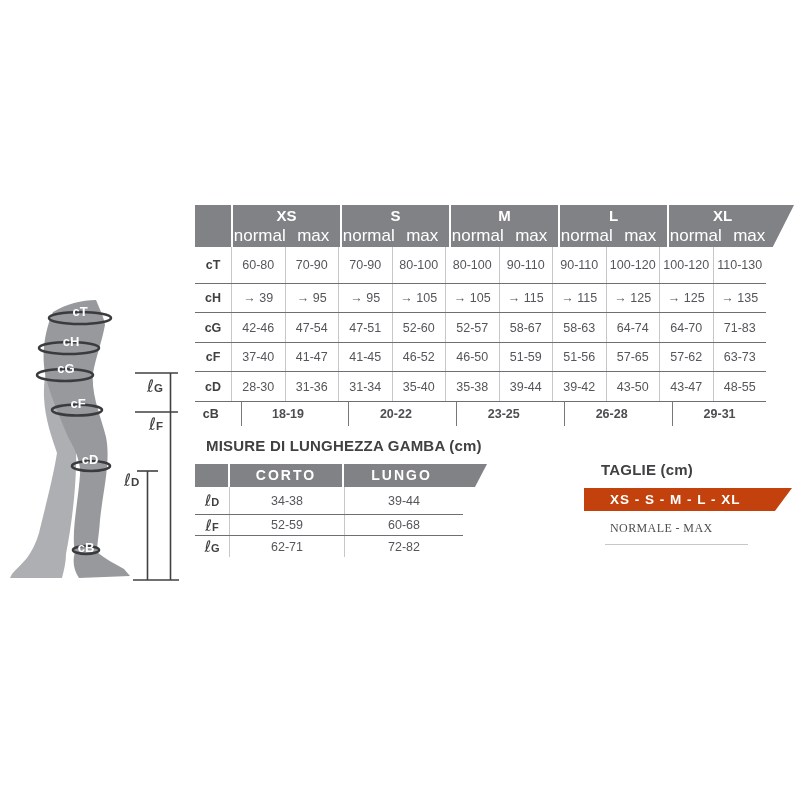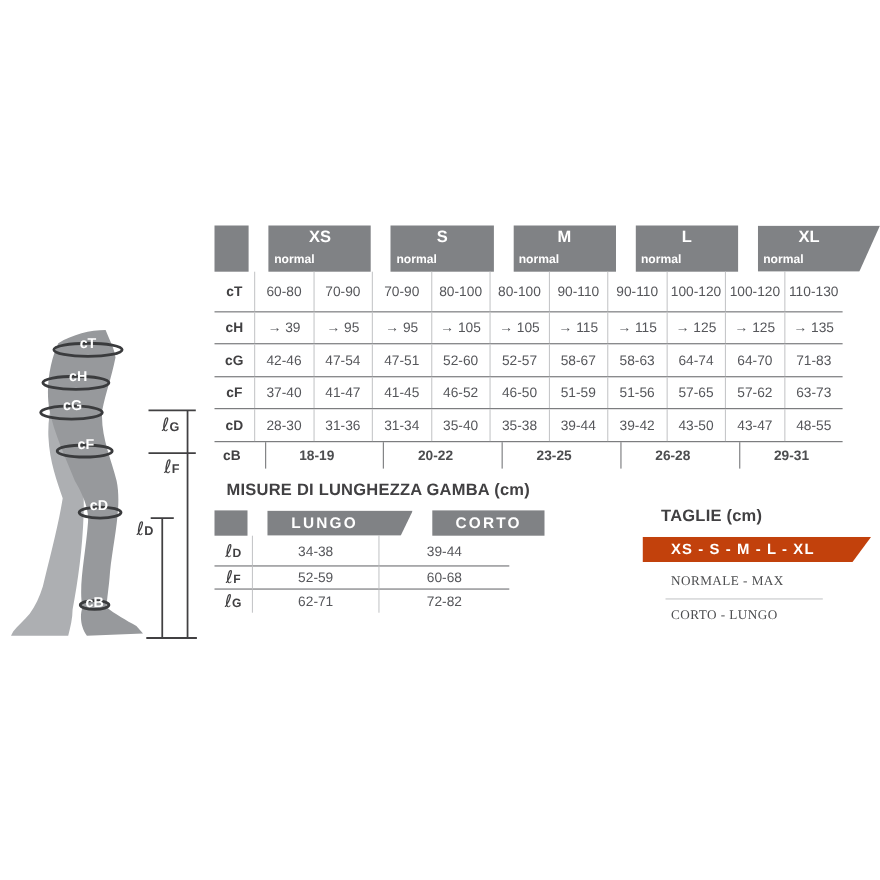--- a/index.html
+++ b/index.html
@@ -10,27 +10,27 @@
   }
   .abs{position:absolute;}
 
   
   .sec-title{
     font-size:15px;font-weight:bold;color:#414042;letter-spacing:.2px;
     line-height:16px;white-space:nowrap;
   }
 
   
-  .band{display:flex;gap:18px;}
+  .band{display:flex;gap:2px;}
   .band-block{background:#808285;color:#fff;box-sizing:border-box;}
   .spacer-block{width:36px;}
   .grp{width:107px;text-align:center;}
   .grp.last{width:125px;padding-right:18px;clip-path:polygon(0 0,100% 0,83% 100%,0 100%);}
   .grp .size{font-size:15px;font-weight:bold;line-height:22px;}
-  .grp .subs{display:flex;font-size:11px;font-weight:bold;line-height:18px;flex-direction:column;}
+  .grp .subs{display:flex;font-size:17px;font-weight:normal;line-height:18px;}
   .grp .subs span{width:50%;}
 
   
   .tbody{width:571px;}
   .trow{display:flex;align-items:center;box-sizing:border-box;}
   .trow.bline{border-top:1.5px solid #6e6f72;}
   .rlabel{width:36px;text-align:center;font-size:12.5px;font-weight:bold;color:#414042;}
   .cell{width:53.5px;text-align:center;font-size:12.5px;color:#55565a;
         border-left:1px solid #c6c7c9;box-sizing:border-box;align-self:stretch;
         display:flex;align-items:center;justify-content:center;white-space:nowrap;}
@@ -233,22 +233,22 @@
       <div class="cell cellw">29-31</div>
     </div>
   </div>
 </div>
 
 <div class="abs" style="left:195px;top:438px;width:300px">
   <div class="sec-title" style="margin-left:11px">MISURE DI LUNGHEZZA GAMBA (cm)</div>
 
   <div class="band len-band" style="margin-top:10px;height:23px">
     <div class="band-block spacer-block"></div>
+    <div class="band-block len-grp">CORTO</div>
     <div class="band-block len-grp last">LUNGO</div>
-    <div class="band-block len-grp">CORTO</div>
   </div>
 
   <div class="len-body">
     <div class="len-row" style="height:27px">
       <div class="len-label"><span class="lscript">ℓ</span><span class="lcap">D</span></div>
       <div class="len-cell">34-38</div>
       <div class="len-cell c2">39-44</div>
     </div>
     <div class="len-row bline" style="height:21px">
       <div class="len-label"><span class="lscript">ℓ</span><span class="lcap">F</span></div>
@@ -261,14 +261,13 @@
       <div class="len-cell c2">72-82</div>
     </div>
   </div>
 </div>
 
 <div class="abs" style="left:584px;top:462px;width:216px">
   <div class="sec-title" style="margin-left:17px">TAGLIE (cm)</div>
   <div class="tag-band" style="margin-top:10px">XS - S - M - L - XL</div>
   <div class="tag-line" style="margin:10px 0 0 26px">NORMALE - MAX</div>
   <div class="tag-div" style="margin:8px 0 0 21px;width:143px"></div>
-  <div class="tag-line" style="margin:7px 0 0 26px">CORTO - LUNGO</div>
 </div>
 
 </body></html>

